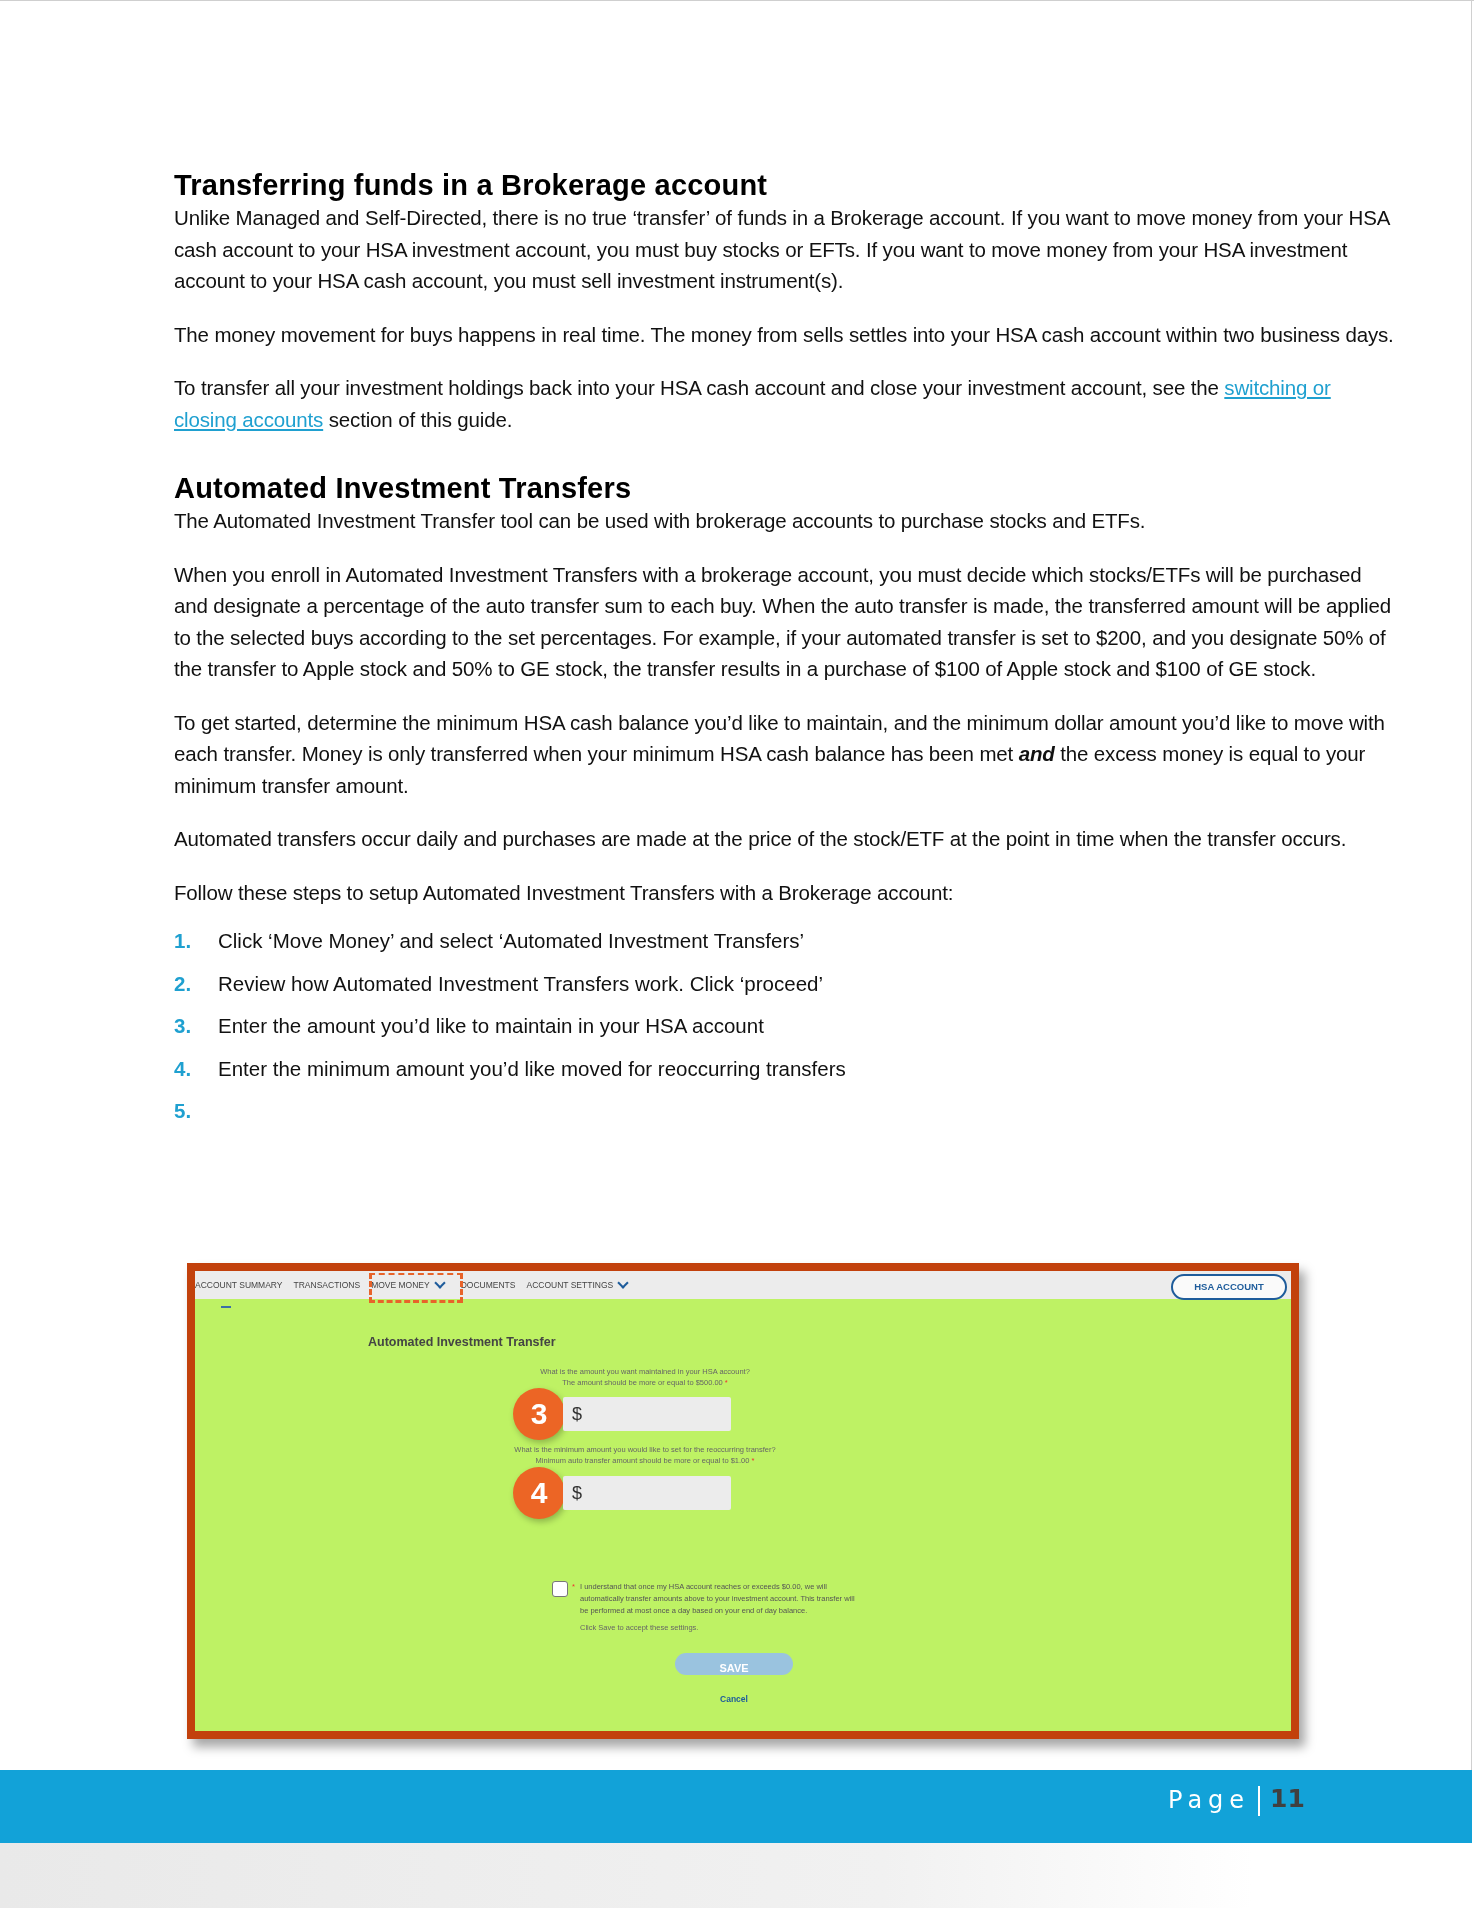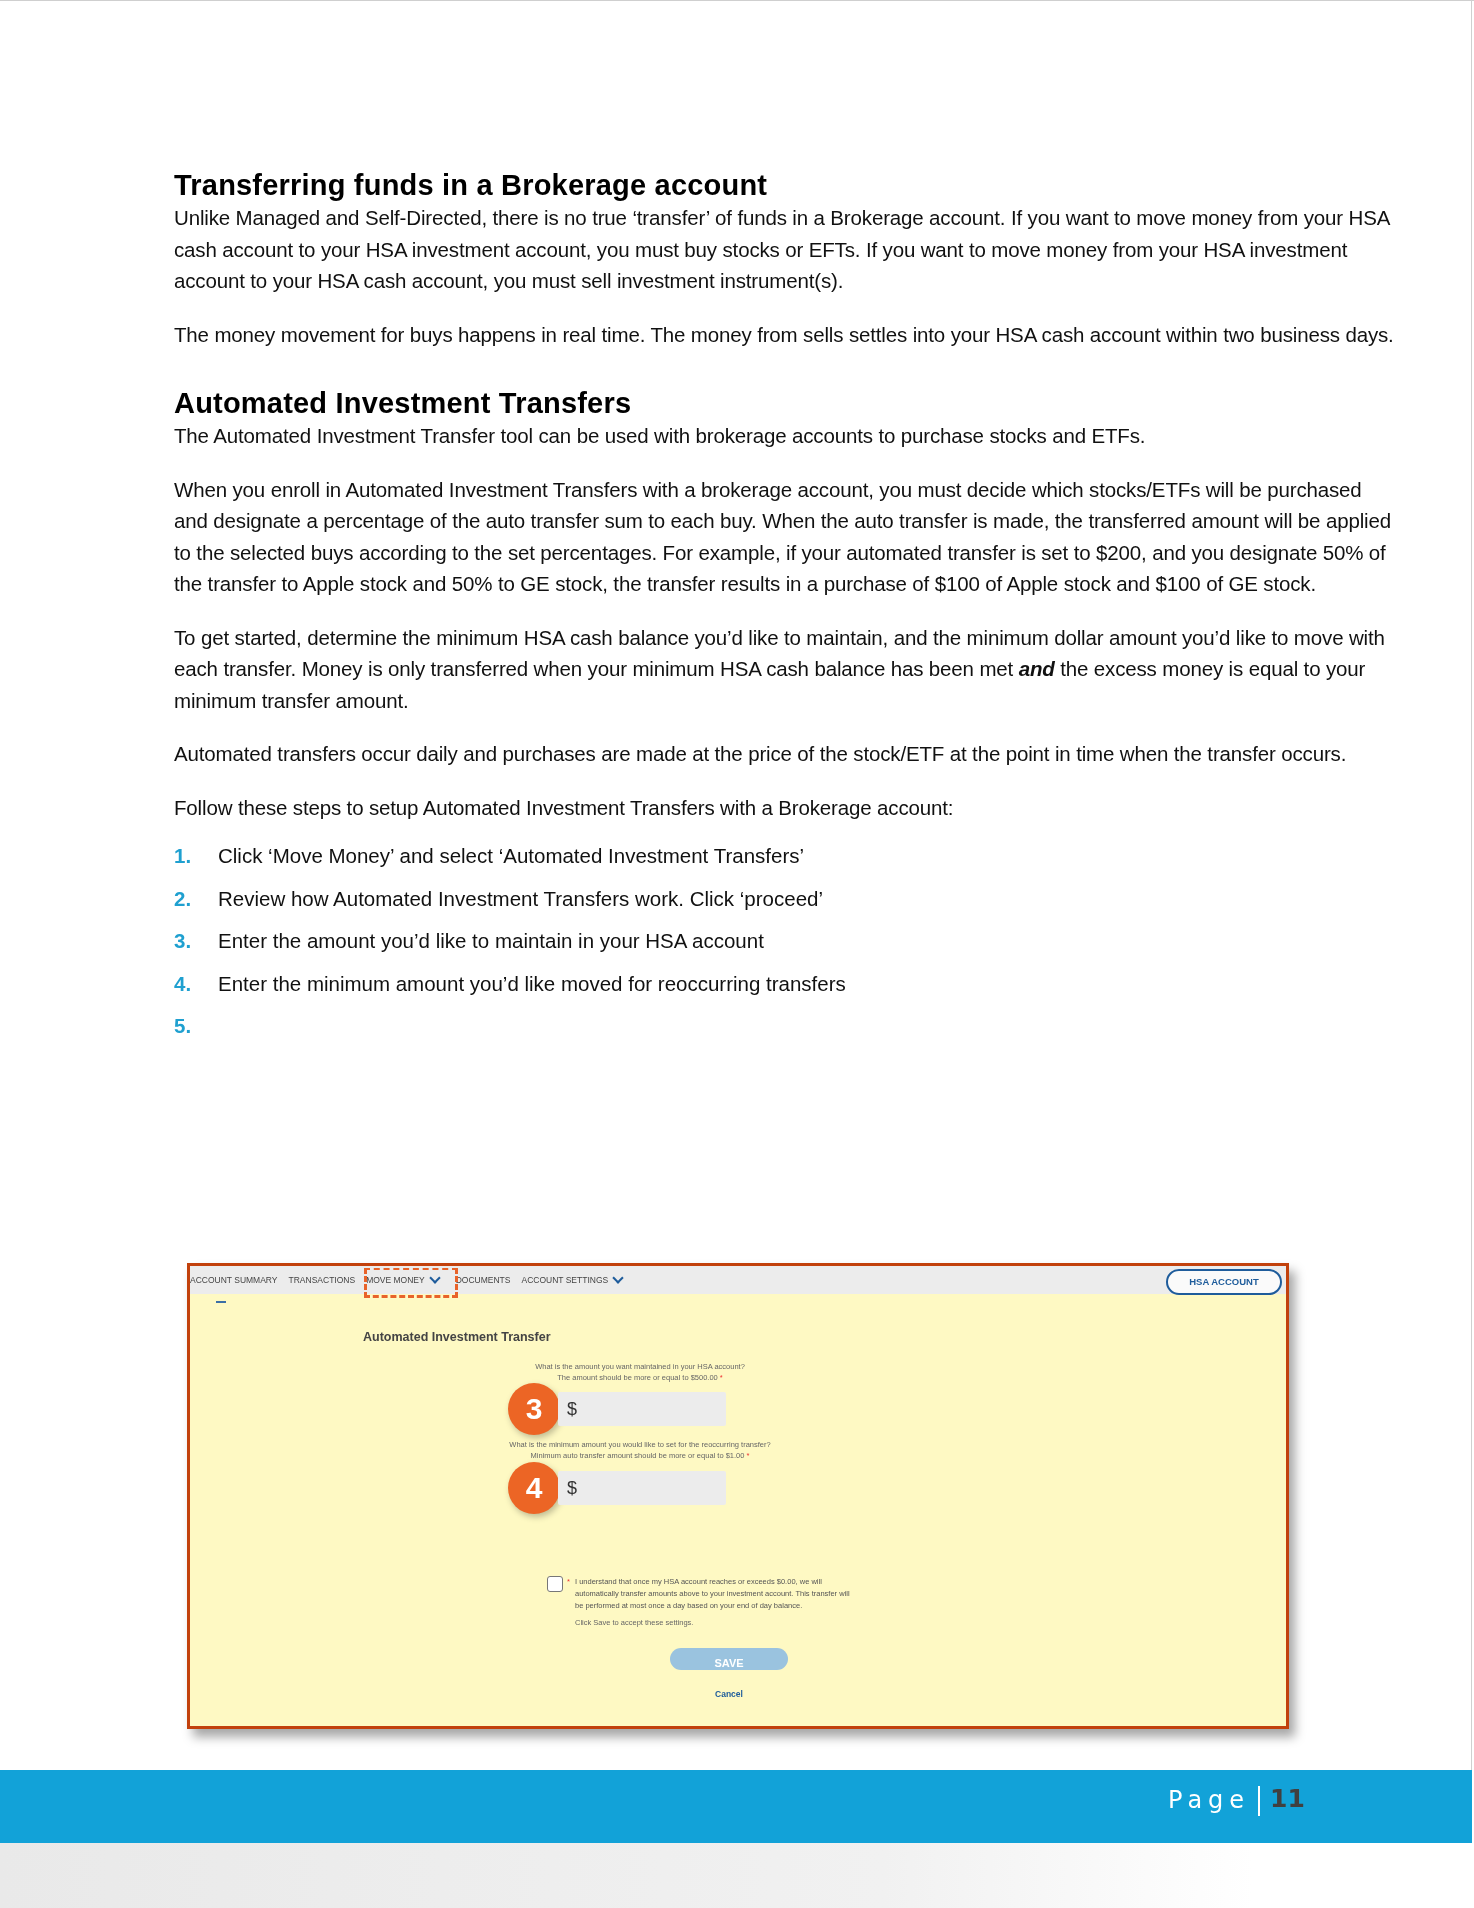--- a/index.html
+++ b/index.html
@@ -24,21 +24,21 @@
   p.first { margin-top: 0; }
   a.link { color: #1fa0d0; text-decoration: underline; }
   .section2 { margin-top: 36px; }
   ol.steps { list-style: none; margin: 0; padding: 0; }
   ol.steps li { font-size: 20.5px; line-height: 42.5px; display: flex; }
   ol.steps li .num { width: 44px; color: #1fa0d0; font-weight: bold; }
 
   
   .shot {
     position: absolute; left: 187px; top: 1263px; width: 1096px; height: 460px;
-    border: 3px solid #c2410c; background: #fef9c3;
+    border: 8px solid #c2410c; background: #bef264;
     box-shadow: 6px 8px 10px rgba(0,0,0,0.35);
     font-family: "Liberation Sans", sans-serif;
   }
   .shot-nav {
     position: absolute; left: 0; top: 0; right: 0; height: 28px; background: #ececec;
     display: flex; align-items: center; font-size: 8.5px; color: #444;
   }
   .shot-nav .nav-item { margin-right: 11px; white-space: nowrap; display: flex; align-items: center; }
   .shot-nav .nav-item:first-child { margin-left: 0; }
   .chev { display: inline-block; width: 6px; height: 6px; border-right: 2px solid #1e5c9b; border-bottom: 2px solid #1e5c9b; transform: rotate(45deg); margin-left: 6px; margin-top: -4px; }
@@ -85,20 +85,21 @@
 <body>
 
 <div class="page-edge-top"></div>
 <div class="page-edge-right"></div>
 
 <div class="content">
   <section>
     <h2>Transferring funds in a Brokerage account</h2>
     <p class="first">Unlike Managed and Self-Directed, there is no true ‘transfer’ of funds in a Brokerage account. If you want to move money from your HSA cash account to your HSA investment account, you must buy stocks or EFTs. If you want to move money from your HSA investment account to your HSA cash account, you must sell investment instrument(s).</p>
     <p>The money movement for buys happens in real time. The money from sells settles into your HSA cash account within two business days.</p>
+    <p><span>To transfer all your investment holdings back into your HSA cash account and close your investment account, see the </span><a class="link" href="#">switching or closing accounts</a><span> section of this guide.</span></p>
   </section>
 
   <section class="section2">
     <h2>Automated Investment Transfers</h2>
     <p class="first">The Automated Investment Transfer tool can be used with brokerage accounts to purchase stocks and ETFs.</p>
     <p>When you enroll in Automated Investment Transfers with a brokerage account, you must decide which stocks/ETFs will be purchased and designate a percentage of the auto transfer sum to each buy. When the auto transfer is made, the transferred amount will be applied to the selected buys according to the set percentages. For example, if your automated transfer is set to $200, and you designate 50% of the transfer to Apple stock and 50% to GE stock, the transfer results in a purchase of $100 of Apple stock and $100 of GE stock.</p>
     <p><span>To get started, determine the minimum HSA cash balance you’d like to maintain, and the minimum dollar amount you’d like to move with each transfer. Money is only transferred when your minimum HSA cash balance has been met </span><b><i>and</i></b><span> the excess money is equal to your minimum transfer amount.</span></p>
     <p>Automated transfers occur daily and purchases are made at the price of the stock/ETF at the point in time when the transfer occurs.</p>
     <p style="margin-bottom:12px">Follow these steps to setup Automated Investment Transfers with a Brokerage account:</p>
     <ol class="steps">

